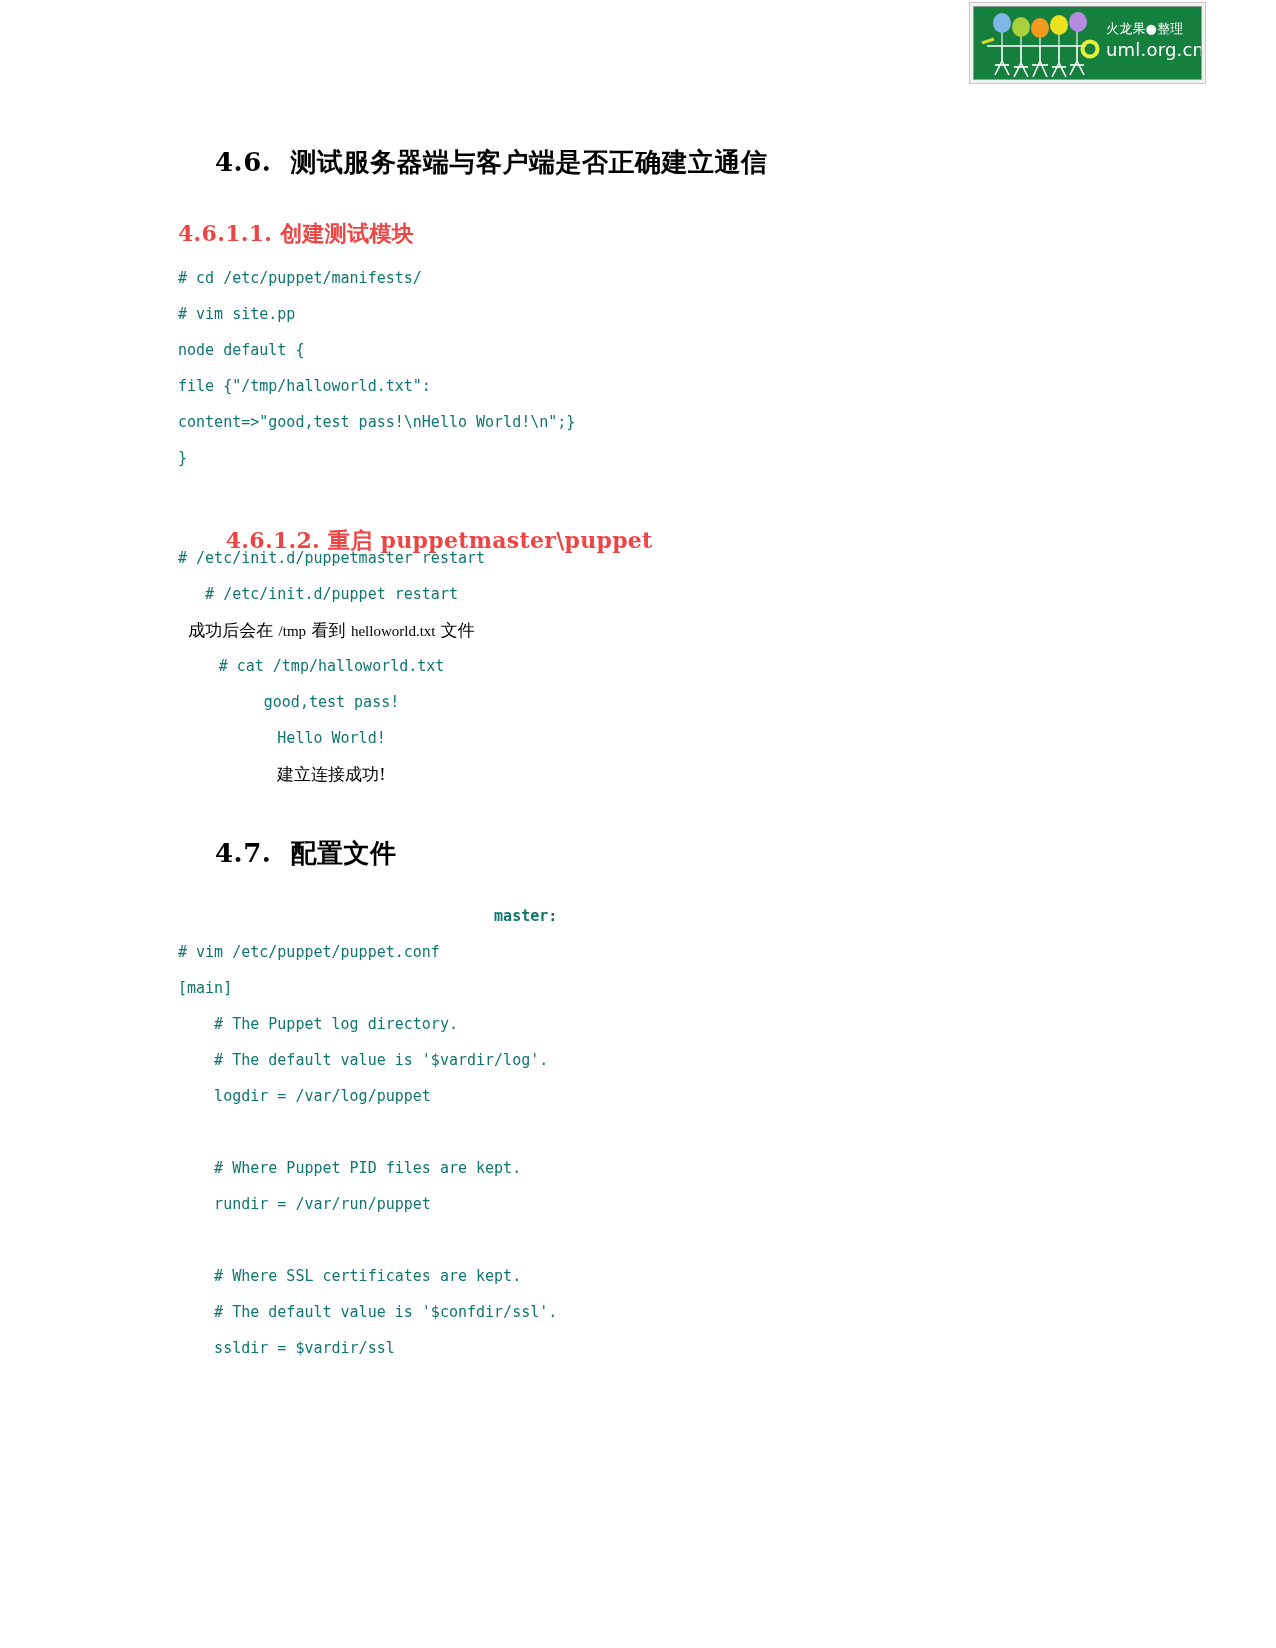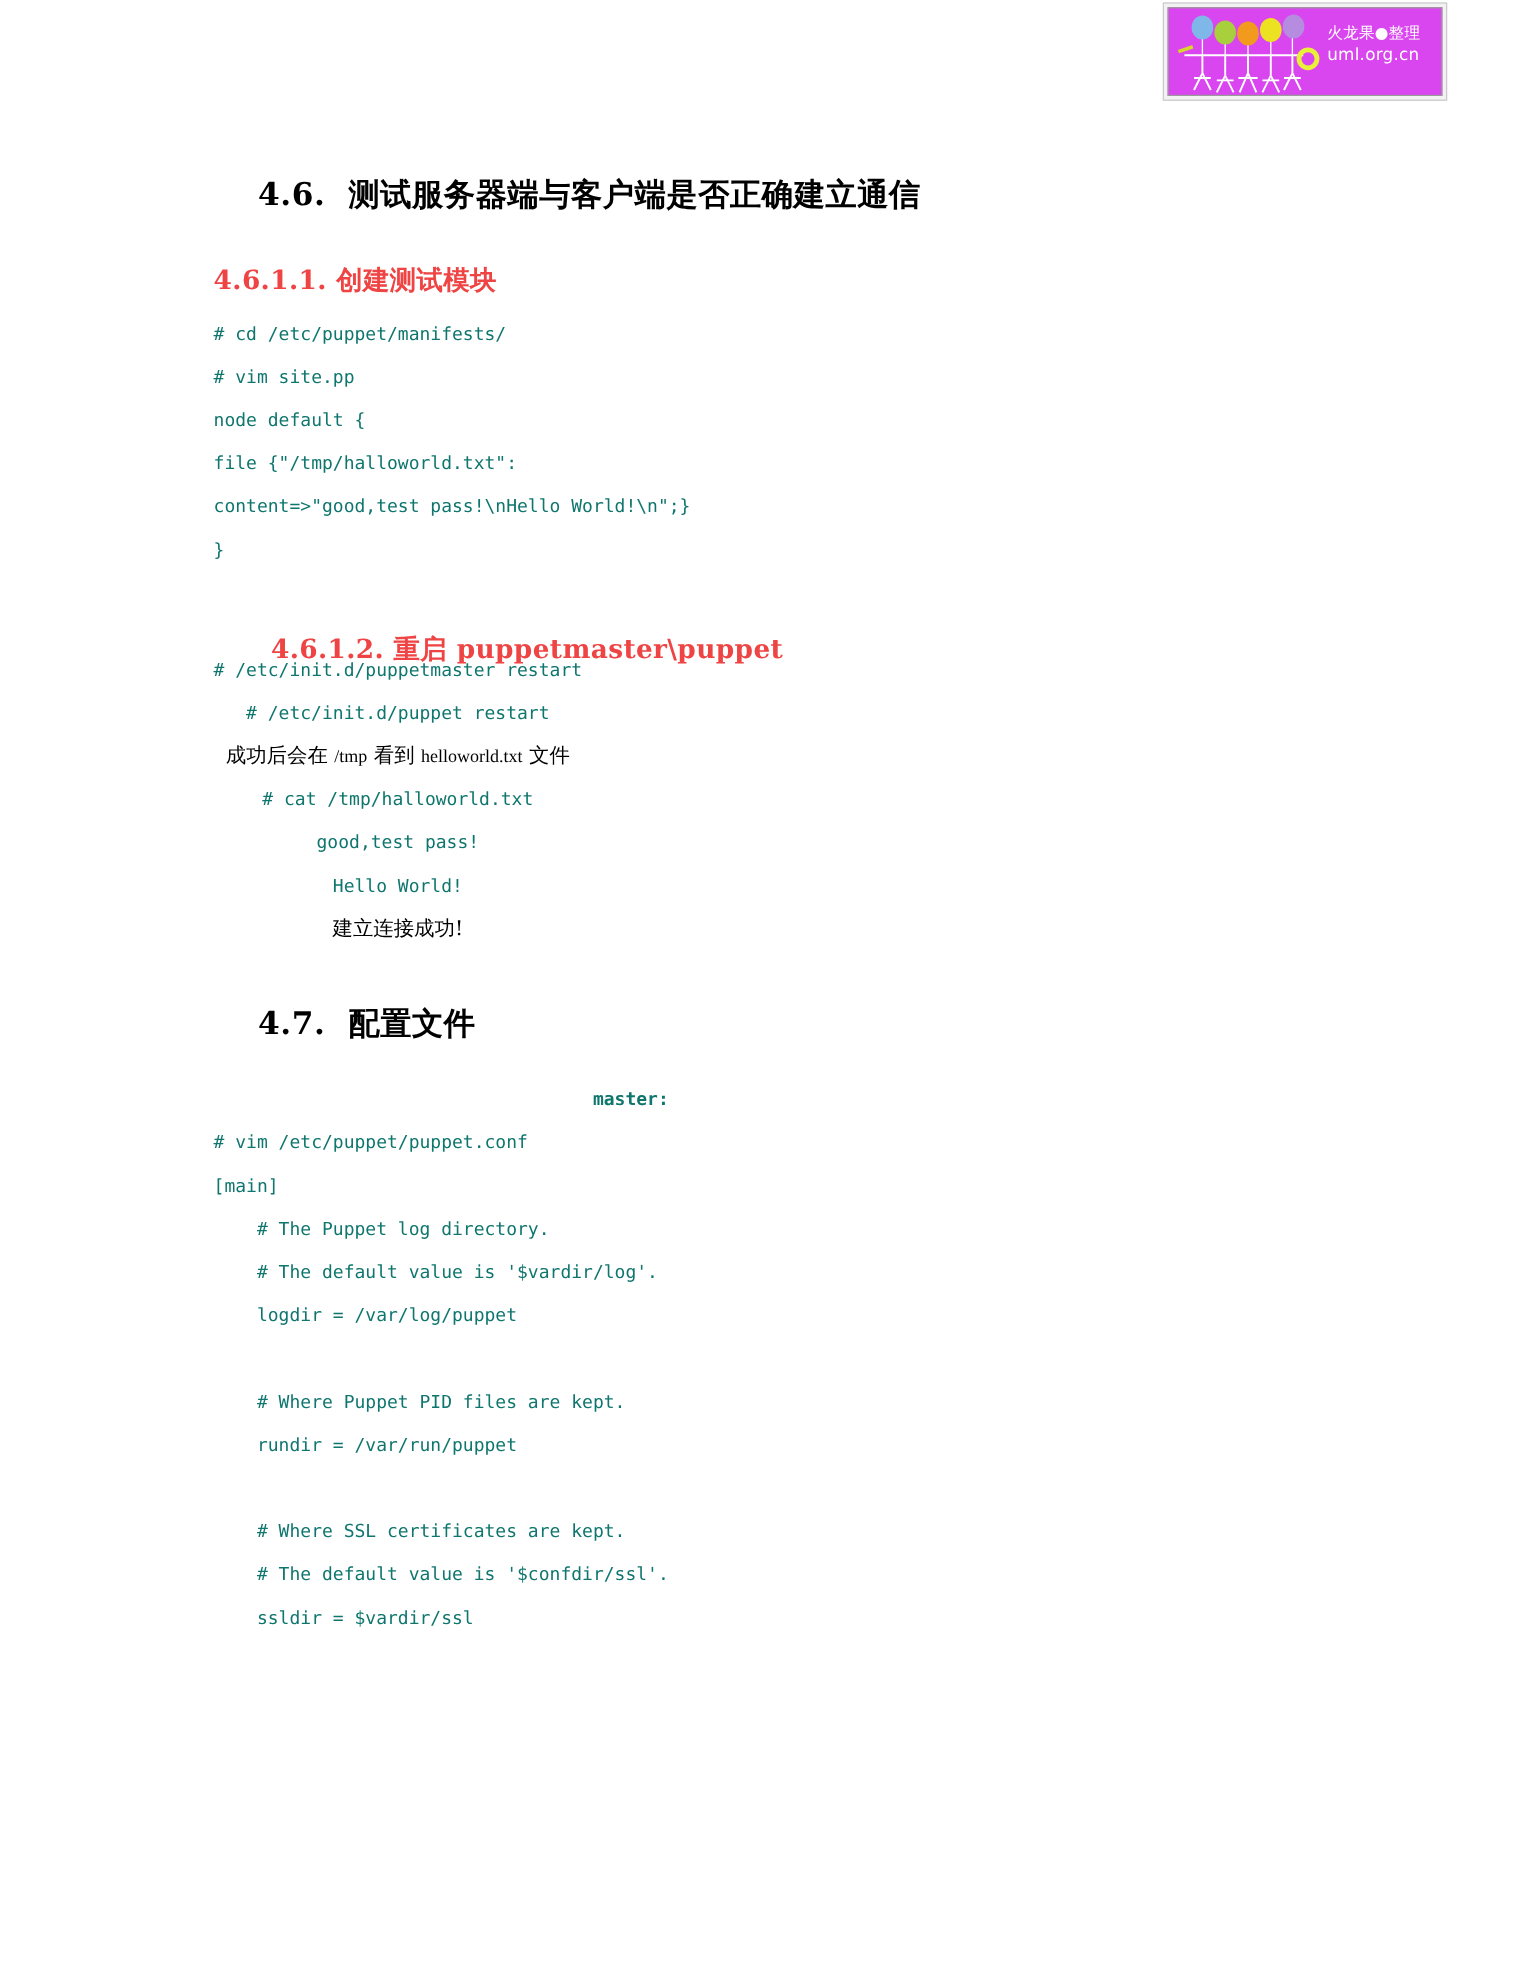--- a/index.html
+++ b/index.html
@@ -25,42 +25,42 @@
     height: 82px;
     background: #f2f2f2;
     border: 1px solid #c9c9c9;
     box-sizing: border-box;
     padding: 3px;
   }
   .logo-inner {
     position: relative;
     width: 100%;
     height: 100%;
-    background: #d946ef;
+    background: #15803d;
     border: 1px solid #9a9a9a;
     box-sizing: border-box;
     overflow: hidden;
   }
   .logo-art {
     position: absolute;
     left: 4px;
     top: 2px;
     width: 126px;
     height: 72px;
   }
   .logo-text {
     position: absolute;
     left: 132px;
     top: 14px;
     color: #ffffff;
     font-family: "DejaVu Sans", "Liberation Sans", sans-serif;
     line-height: 1.28;
   }
   .logo-text .l1 { font-size: 13px; letter-spacing: 0.2px; }
-  .logo-text .l2 { font-size: 14px; letter-spacing: 0.2px; }
+  .logo-text .l2 { font-size: 18px; letter-spacing: 0.2px; }
 
   
   .content {
     position: absolute;
     left: 178px;
     top: 0;
     width: 1000px;
   }
 
   .h2 {

